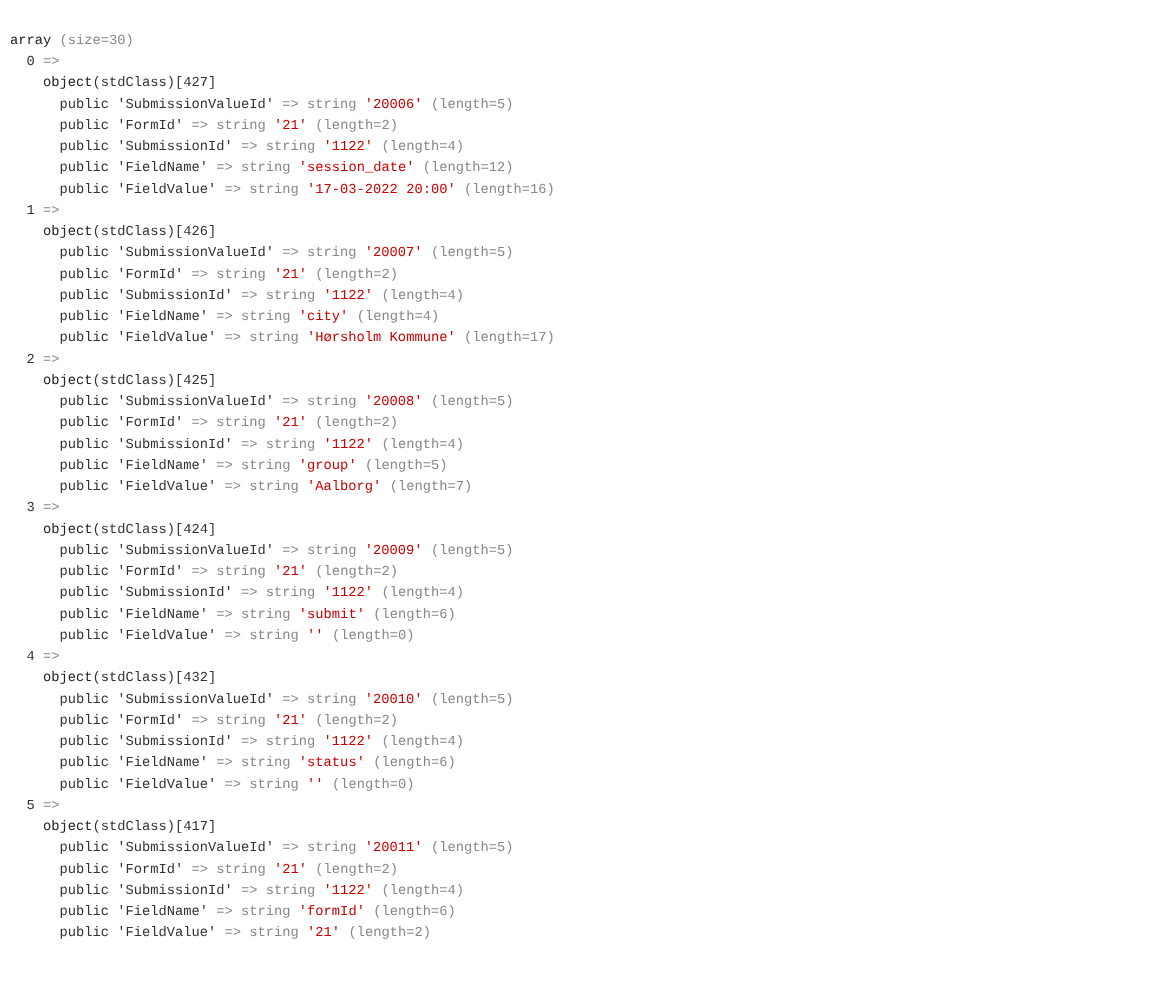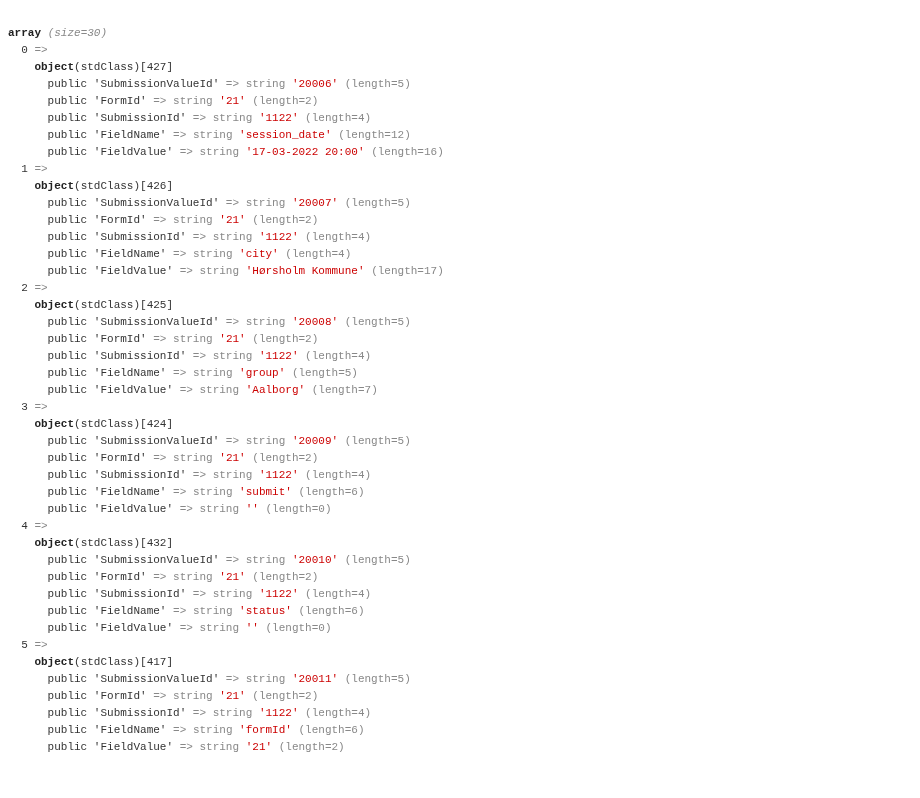--- a/index.html
+++ b/index.html
@@ -7,26 +7,26 @@
     padding: 8px;
     background: #fff;
     font-family: Menlo, Monaco, Consolas, "Courier New", monospace;
     font-size: 11px;
     line-height: 17px;
     color: #333;
     white-space: pre;
   }
   .dump { display: block; }
   .type { color: #888; }
-  .meta { font-style: italic; color: #888; }
+  .meta { color: #888; }
   .num { color: #333; }
   .arrow { color: #888; }
   .str { color: #cc0000; }
   .len { color: #888; }
-  .bold { font-weight: bold; color: #222; }
+  .bold { font-weight: normal; color: #222; }
   .public { color: #333; }
   .iname { color: #333; }
   .row { display: block; }
 </style>
 </head>
 <body>
 <div class="dump" id="dump-root"><span class="row"><span class="bold">array</span><span> </span><span class="meta">(size=30)</span></span><span class="row"><span>  </span><span class="num">0</span><span> </span><span class="arrow">=&gt;</span><span> </span></span><span class="row"><span>    </span><span class="bold">object</span><span>(</span><span class="iname">stdClass</span><span>)</span><span>[</span><span class="iname">427</span><span>]</span></span><span class="row"><span>      </span><span class="iname">public</span><span> </span><span class="public">'SubmissionValueId'</span><span> </span><span class="arrow">=&gt;</span><span> </span><span class="type">string</span><span> </span><span class="str">'20006'</span><span> </span><span class="len">(length=5)</span></span><span class="row"><span>      </span><span class="iname">public</span><span> </span><span class="public">'FormId'</span><span> </span><span class="arrow">=&gt;</span><span> </span><span class="type">string</span><span> </span><span class="str">'21'</span><span> </span><span class="len">(length=2)</span></span><span class="row"><span>      </span><span class="iname">public</span><span> </span><span class="public">'SubmissionId'</span><span> </span><span class="arrow">=&gt;</span><span> </span><span class="type">string</span><span> </span><span class="str">'1122'</span><span> </span><span class="len">(length=4)</span></span><span class="row"><span>      </span><span class="iname">public</span><span> </span><span class="public">'FieldName'</span><span> </span><span class="arrow">=&gt;</span><span> </span><span class="type">string</span><span> </span><span class="str">'session_date'</span><span> </span><span class="len">(length=12)</span></span><span class="row"><span>      </span><span class="iname">public</span><span> </span><span class="public">'FieldValue'</span><span> </span><span class="arrow">=&gt;</span><span> </span><span class="type">string</span><span> </span><span class="str">'17-03-2022 20:00'</span><span> </span><span class="len">(length=16)</span></span><span class="row"><span>  </span><span class="num">1</span><span> </span><span class="arrow">=&gt;</span><span> </span></span><span class="row"><span>    </span><span class="bold">object</span><span>(</span><span class="iname">stdClass</span><span>)</span><span>[</span><span class="iname">426</span><span>]</span></span><span class="row"><span>      </span><span class="iname">public</span><span> </span><span class="public">'SubmissionValueId'</span><span> </span><span class="arrow">=&gt;</span><span> </span><span class="type">string</span><span> </span><span class="str">'20007'</span><span> </span><span class="len">(length=5)</span></span><span class="row"><span>      </span><span class="iname">public</span><span> </span><span class="public">'FormId'</span><span> </span><span class="arrow">=&gt;</span><span> </span><span class="type">string</span><span> </span><span class="str">'21'</span><span> </span><span class="len">(length=2)</span></span><span class="row"><span>      </span><span class="iname">public</span><span> </span><span class="public">'SubmissionId'</span><span> </span><span class="arrow">=&gt;</span><span> </span><span class="type">string</span><span> </span><span class="str">'1122'</span><span> </span><span class="len">(length=4)</span></span><span class="row"><span>      </span><span class="iname">public</span><span> </span><span class="public">'FieldName'</span><span> </span><span class="arrow">=&gt;</span><span> </span><span class="type">string</span><span> </span><span class="str">'city'</span><span> </span><span class="len">(length=4)</span></span><span class="row"><span>      </span><span class="iname">public</span><span> </span><span class="public">'FieldValue'</span><span> </span><span class="arrow">=&gt;</span><span> </span><span class="type">string</span><span> </span><span class="str">'Hørsholm Kommune'</span><span> </span><span class="len">(length=17)</span></span><span class="row"><span>  </span><span class="num">2</span><span> </span><span class="arrow">=&gt;</span><span> </span></span><span class="row"><span>    </span><span class="bold">object</span><span>(</span><span class="iname">stdClass</span><span>)</span><span>[</span><span class="iname">425</span><span>]</span></span><span class="row"><span>      </span><span class="iname">public</span><span> </span><span class="public">'SubmissionValueId'</span><span> </span><span class="arrow">=&gt;</span><span> </span><span class="type">string</span><span> </span><span class="str">'20008'</span><span> </span><span class="len">(length=5)</span></span><span class="row"><span>      </span><span class="iname">public</span><span> </span><span class="public">'FormId'</span><span> </span><span class="arrow">=&gt;</span><span> </span><span class="type">string</span><span> </span><span class="str">'21'</span><span> </span><span class="len">(length=2)</span></span><span class="row"><span>      </span><span class="iname">public</span><span> </span><span class="public">'SubmissionId'</span><span> </span><span class="arrow">=&gt;</span><span> </span><span class="type">string</span><span> </span><span class="str">'1122'</span><span> </span><span class="len">(length=4)</span></span><span class="row"><span>      </span><span class="iname">public</span><span> </span><span class="public">'FieldName'</span><span> </span><span class="arrow">=&gt;</span><span> </span><span class="type">string</span><span> </span><span class="str">'group'</span><span> </span><span class="len">(length=5)</span></span><span class="row"><span>      </span><span class="iname">public</span><span> </span><span class="public">'FieldValue'</span><span> </span><span class="arrow">=&gt;</span><span> </span><span class="type">string</span><span> </span><span class="str">'Aalborg'</span><span> </span><span class="len">(length=7)</span></span><span class="row"><span>  </span><span class="num">3</span><span> </span><span class="arrow">=&gt;</span><span> </span></span><span class="row"><span>    </span><span class="bold">object</span><span>(</span><span class="iname">stdClass</span><span>)</span><span>[</span><span class="iname">424</span><span>]</span></span><span class="row"><span>      </span><span class="iname">public</span><span> </span><span class="public">'SubmissionValueId'</span><span> </span><span class="arrow">=&gt;</span><span> </span><span class="type">string</span><span> </span><span class="str">'20009'</span><span> </span><span class="len">(length=5)</span></span><span class="row"><span>      </span><span class="iname">public</span><span> </span><span class="public">'FormId'</span><span> </span><span class="arrow">=&gt;</span><span> </span><span class="type">string</span><span> </span><span class="str">'21'</span><span> </span><span class="len">(length=2)</span></span><span class="row"><span>      </span><span class="iname">public</span><span> </span><span class="public">'SubmissionId'</span><span> </span><span class="arrow">=&gt;</span><span> </span><span class="type">string</span><span> </span><span class="str">'1122'</span><span> </span><span class="len">(length=4)</span></span><span class="row"><span>      </span><span class="iname">public</span><span> </span><span class="public">'FieldName'</span><span> </span><span class="arrow">=&gt;</span><span> </span><span class="type">string</span><span> </span><span class="str">'submit'</span><span> </span><span class="len">(length=6)</span></span><span class="row"><span>      </span><span class="iname">public</span><span> </span><span class="public">'FieldValue'</span><span> </span><span class="arrow">=&gt;</span><span> </span><span class="type">string</span><span> </span><span class="str">''</span><span> </span><span class="len">(length=0)</span></span><span class="row"><span>  </span><span class="num">4</span><span> </span><span class="arrow">=&gt;</span><span> </span></span><span class="row"><span>    </span><span class="bold">object</span><span>(</span><span class="iname">stdClass</span><span>)</span><span>[</span><span class="iname">432</span><span>]</span></span><span class="row"><span>      </span><span class="iname">public</span><span> </span><span class="public">'SubmissionValueId'</span><span> </span><span class="arrow">=&gt;</span><span> </span><span class="type">string</span><span> </span><span class="str">'20010'</span><span> </span><span class="len">(length=5)</span></span><span class="row"><span>      </span><span class="iname">public</span><span> </span><span class="public">'FormId'</span><span> </span><span class="arrow">=&gt;</span><span> </span><span class="type">string</span><span> </span><span class="str">'21'</span><span> </span><span class="len">(length=2)</span></span><span class="row"><span>      </span><span class="iname">public</span><span> </span><span class="public">'SubmissionId'</span><span> </span><span class="arrow">=&gt;</span><span> </span><span class="type">string</span><span> </span><span class="str">'1122'</span><span> </span><span class="len">(length=4)</span></span><span class="row"><span>      </span><span class="iname">public</span><span> </span><span class="public">'FieldName'</span><span> </span><span class="arrow">=&gt;</span><span> </span><span class="type">string</span><span> </span><span class="str">'status'</span><span> </span><span class="len">(length=6)</span></span><span class="row"><span>      </span><span class="iname">public</span><span> </span><span class="public">'FieldValue'</span><span> </span><span class="arrow">=&gt;</span><span> </span><span class="type">string</span><span> </span><span class="str">''</span><span> </span><span class="len">(length=0)</span></span><span class="row"><span>  </span><span class="num">5</span><span> </span><span class="arrow">=&gt;</span><span> </span></span><span class="row"><span>    </span><span class="bold">object</span><span>(</span><span class="iname">stdClass</span><span>)</span><span>[</span><span class="iname">417</span><span>]</span></span><span class="row"><span>      </span><span class="iname">public</span><span> </span><span class="public">'SubmissionValueId'</span><span> </span><span class="arrow">=&gt;</span><span> </span><span class="type">string</span><span> </span><span class="str">'20011'</span><span> </span><span class="len">(length=5)</span></span><span class="row"><span>      </span><span class="iname">public</span><span> </span><span class="public">'FormId'</span><span> </span><span class="arrow">=&gt;</span><span> </span><span class="type">string</span><span> </span><span class="str">'21'</span><span> </span><span class="len">(length=2)</span></span><span class="row"><span>      </span><span class="iname">public</span><span> </span><span class="public">'SubmissionId'</span><span> </span><span class="arrow">=&gt;</span><span> </span><span class="type">string</span><span> </span><span class="str">'1122'</span><span> </span><span class="len">(length=4)</span></span><span class="row"><span>      </span><span class="iname">public</span><span> </span><span class="public">'FieldName'</span><span> </span><span class="arrow">=&gt;</span><span> </span><span class="type">string</span><span> </span><span class="str">'formId'</span><span> </span><span class="len">(length=6)</span></span><span class="row"><span>      </span><span class="iname">public</span><span> </span><span class="public">'FieldValue'</span><span> </span><span class="arrow">=&gt;</span><span> </span><span class="type">string</span><span> </span><span class="str">'21'</span><span> </span><span class="len">(length=2)</span></span></div>
 
 
 

